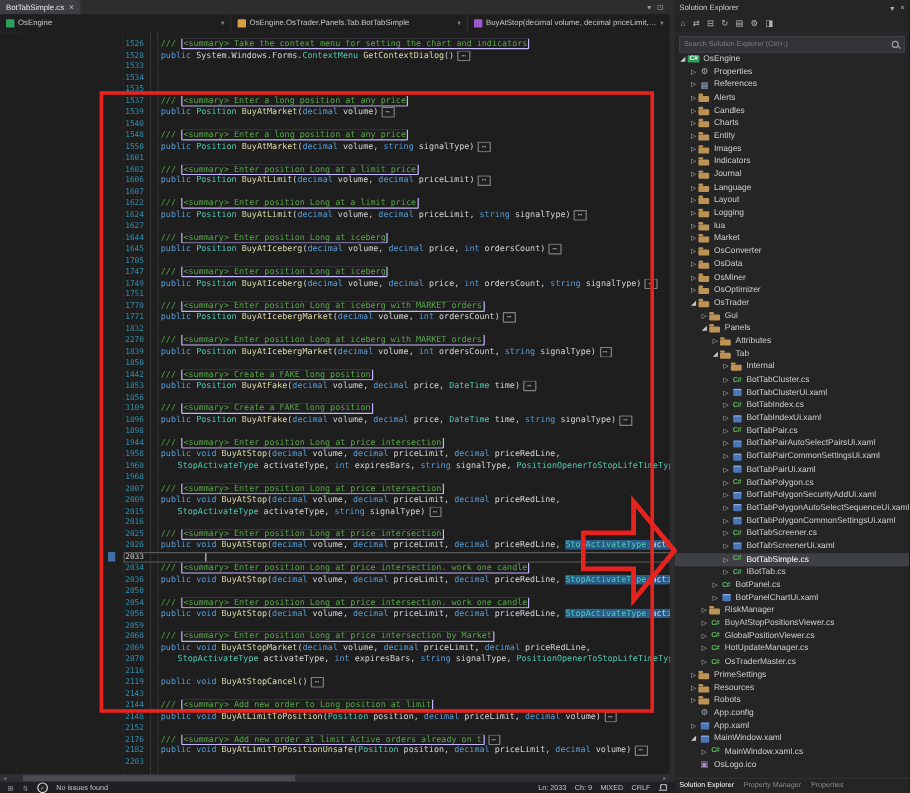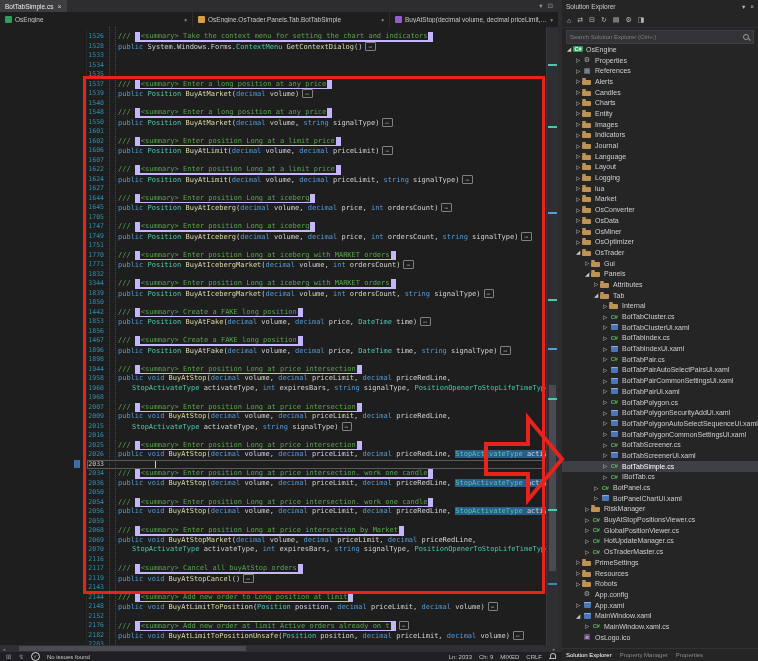--- a/index.html
+++ b/index.html
@@ -16,31 +16,31 @@
   .navbar{position:absolute;left:0;top:12px;width:558px;height:15px;background:#1E1E1E;border-bottom:1px solid #2A2A2C;display:flex;}
   .nav-item{display:flex;align-items:center;gap:3px;height:100%;padding:0 5px;border-right:1px solid #2E2E32;color:#C8C8C8;font-size:6.5px;overflow:hidden;}
   .nav-label{white-space:nowrap;overflow:hidden;text-overflow:ellipsis;flex:1;}
   .chev{color:#8a8a8a;font-size:5.5px;flex:none;}
   .nic{width:7px;height:7px;border-radius:1px;flex:none;}
   .nic-proj{background:#2E9E5B;}
   .nic-class{background:#D69D46;}
   .nic-method{background:#9B59D0;}
 
   
-  .editor{position:absolute;left:0;top:27px;width:558px;height:618px;background:#1E1E1E;overflow:hidden;}
+  .editor{position:absolute;left:16px;top:27px;width:558px;height:618px;background:#1E1E1E;overflow:hidden;}
   .guide{position:absolute;top:0;bottom:0;border-left:1px dotted #454545;}
   .g1{left:109px;} .g2{left:115px;}
   .gutterline{position:absolute;top:0;bottom:0;left:86px;border-left:1px solid #262626;}
   #code-lines{position:absolute;left:0;top:0;right:11px;padding-top:5px;
      font-family:"DejaVu Sans Mono",monospace;font-size:7px;}
   .line{display:flex;height:9.5px;line-height:9.5px;white-space:pre;overflow:hidden;}
   .ln{width:104px;flex:none;text-align:right;color:#2F8FAF;font-size:6.5px;}
   .codeseg{margin-left:14px;flex:1;overflow:hidden;}
   .tk-c,.tk-cb{color:#57A64A;}
-  .tk-cb{border:5px solid #c4b5fd;border-radius:1px;padding:0 1px;text-align:right;}
+  .tk-cb{border:1px solid #c4b5fd;border-radius:1px;padding:0 1px;text-align:right;}
   .tk-k{color:#569CD6;}
   .tk-t{color:#4EC9B0;}
   .tk-m{color:#DCDCAA;}
   .tk-p{color:#D4D4D4;}
   .tk-f{border:1px solid #808080;border-radius:1px;color:#CFCFCF;padding:0 2px;margin-left:3px;font-size:6px;letter-spacing:1px;}
   .sel{background:#2A5C8A;}
   .cur{position:relative;}
   .cur::before{content:'';position:absolute;left:87px;right:4px;top:0;bottom:0;border:1px solid #5A5A5A;}
   .cur::after{content:'';position:absolute;left:155px;top:1px;bottom:1px;width:1px;background:#CCCCCC;}
   .cur .ln{color:#C8C8C8;}
@@ -156,27 +156,27 @@
         <div class="line"><span class="ln">1627</span><span class="codeseg"></span></div>
         <div class="line"><span class="ln">1644</span><span class="codeseg"><span class="tk-c">/// </span><span class="tk-cb">&lt;summary&gt; Enter position Long at iceberg</span></span></div>
         <div class="line"><span class="ln">1645</span><span class="codeseg"><span class="tk-k">public </span><span class="tk-t">Position</span><span class="tk-p"> </span><span class="tk-m">BuyAtIceberg</span><span class="tk-p">(</span><span class="tk-k">decimal</span><span class="tk-p"> volume, </span><span class="tk-k">decimal</span><span class="tk-p"> price, </span><span class="tk-k">int</span><span class="tk-p"> ordersCount)</span><span class="tk-f">⋯</span></span></div>
         <div class="line"><span class="ln">1705</span><span class="codeseg"></span></div>
         <div class="line"><span class="ln">1747</span><span class="codeseg"><span class="tk-c">/// </span><span class="tk-cb">&lt;summary&gt; Enter position Long at iceberg</span></span></div>
         <div class="line"><span class="ln">1749</span><span class="codeseg"><span class="tk-k">public </span><span class="tk-t">Position</span><span class="tk-p"> </span><span class="tk-m">BuyAtIceberg</span><span class="tk-p">(</span><span class="tk-k">decimal</span><span class="tk-p"> volume, </span><span class="tk-k">decimal</span><span class="tk-p"> price, </span><span class="tk-k">int</span><span class="tk-p"> ordersCount, </span><span class="tk-k">string</span><span class="tk-p"> signalType)</span><span class="tk-f">⋯</span></span></div>
         <div class="line"><span class="ln">1751</span><span class="codeseg"></span></div>
         <div class="line"><span class="ln">1770</span><span class="codeseg"><span class="tk-c">/// </span><span class="tk-cb">&lt;summary&gt; Enter position Long at iceberg with MARKET orders</span></span></div>
         <div class="line"><span class="ln">1771</span><span class="codeseg"><span class="tk-k">public </span><span class="tk-t">Position</span><span class="tk-p"> </span><span class="tk-m">BuyAtIcebergMarket</span><span class="tk-p">(</span><span class="tk-k">decimal</span><span class="tk-p"> volume, </span><span class="tk-k">int</span><span class="tk-p"> ordersCount)</span><span class="tk-f">⋯</span></span></div>
         <div class="line"><span class="ln">1832</span><span class="codeseg"></span></div>
-        <div class="line"><span class="ln">3344</span><span class="codeseg"><span class="tk-c">/// </span><span class="tk-cb">&lt;summary&gt; Enter position Long at iceberg with MARKET orders</span></span></div>
+        <div class="line"><span class="ln">2270</span><span class="codeseg"><span class="tk-c">/// </span><span class="tk-cb">&lt;summary&gt; Enter position Long at iceberg with MARKET orders</span></span></div>
         <div class="line"><span class="ln">1839</span><span class="codeseg"><span class="tk-k">public </span><span class="tk-t">Position</span><span class="tk-p"> </span><span class="tk-m">BuyAtIcebergMarket</span><span class="tk-p">(</span><span class="tk-k">decimal</span><span class="tk-p"> volume, </span><span class="tk-k">int</span><span class="tk-p"> ordersCount, </span><span class="tk-k">string</span><span class="tk-p"> signalType)</span><span class="tk-f">⋯</span></span></div>
         <div class="line"><span class="ln">1850</span><span class="codeseg"></span></div>
         <div class="line"><span class="ln">1442</span><span class="codeseg"><span class="tk-c">/// </span><span class="tk-cb">&lt;summary&gt; Create a FAKE long position</span></span></div>
         <div class="line"><span class="ln">1853</span><span class="codeseg"><span class="tk-k">public </span><span class="tk-t">Position</span><span class="tk-p"> </span><span class="tk-m">BuyAtFake</span><span class="tk-p">(</span><span class="tk-k">decimal</span><span class="tk-p"> volume, </span><span class="tk-k">decimal</span><span class="tk-p"> price, </span><span class="tk-t">DateTime</span><span class="tk-p"> time)</span><span class="tk-f">⋯</span></span></div>
         <div class="line"><span class="ln">1856</span><span class="codeseg"></span></div>
-        <div class="line"><span class="ln">1467</span><span class="codeseg"><span class="tk-c">/// </span><span class="tk-cb">&lt;summary&gt; Create a FAKE long position</span></span></div>
+        <div class="line"><span class="ln">3109</span><span class="codeseg"><span class="tk-c">/// </span><span class="tk-cb">&lt;summary&gt; Create a FAKE long position</span></span></div>
         <div class="line"><span class="ln">1896</span><span class="codeseg"><span class="tk-k">public </span><span class="tk-t">Position</span><span class="tk-p"> </span><span class="tk-m">BuyAtFake</span><span class="tk-p">(</span><span class="tk-k">decimal</span><span class="tk-p"> volume, </span><span class="tk-k">decimal</span><span class="tk-p"> price, </span><span class="tk-t">DateTime</span><span class="tk-p"> time, </span><span class="tk-k">string</span><span class="tk-p"> signalType)</span><span class="tk-f">⋯</span></span></div>
         <div class="line"><span class="ln">1898</span><span class="codeseg"></span></div>
         <div class="line"><span class="ln">1944</span><span class="codeseg"><span class="tk-c">/// </span><span class="tk-cb">&lt;summary&gt; Enter position Long at price intersection</span></span></div>
         <div class="line"><span class="ln">1958</span><span class="codeseg"><span class="tk-k">public </span><span class="tk-k">void </span><span class="tk-m">BuyAtStop</span><span class="tk-p">(</span><span class="tk-k">decimal</span><span class="tk-p"> volume, </span><span class="tk-k">decimal</span><span class="tk-p"> priceLimit, </span><span class="tk-k">decimal</span><span class="tk-p"> priceRedLine,</span></span></div>
         <div class="line"><span class="ln">1960</span><span class="codeseg" style="padding-left: 14px;"><span class="tk-t">StopActivateType</span><span class="tk-p"> activateType, </span><span class="tk-k">int</span><span class="tk-p"> expiresBars, </span><span class="tk-k">string</span><span class="tk-p"> signalType, </span><span class="tk-t">PositionOpenerToStopLifeTimeType</span></span></div>
         <div class="line"><span class="ln">1968</span><span class="codeseg"></span></div>
         <div class="line"><span class="ln">2007</span><span class="codeseg"><span class="tk-c">/// </span><span class="tk-cb">&lt;summary&gt; Enter position Long at price intersection</span></span></div>
         <div class="line"><span class="ln">2009</span><span class="codeseg"><span class="tk-k">public </span><span class="tk-k">void </span><span class="tk-m">BuyAtStop</span><span class="tk-p">(</span><span class="tk-k">decimal</span><span class="tk-p"> volume, </span><span class="tk-k">decimal</span><span class="tk-p"> priceLimit, </span><span class="tk-k">decimal</span><span class="tk-p"> priceRedLine,</span></span></div>
         <div class="line"><span class="ln">2015</span><span class="codeseg" style="padding-left: 14px;"><span class="tk-t">StopActivateType</span><span class="tk-p"> activateType, </span><span class="tk-k">string</span><span class="tk-p"> signalType)</span><span class="tk-f">⋯</span></span></div>
         <div class="line"><span class="ln">2016</span><span class="codeseg"></span></div>
@@ -186,21 +186,20 @@
         <div class="line"><span class="ln">2034</span><span class="codeseg"><span class="tk-c">/// </span><span class="tk-cb">&lt;summary&gt; Enter position Long at price intersection. work one candle</span></span></div>
         <div class="line"><span class="ln">2036</span><span class="codeseg"><span class="tk-k">public </span><span class="tk-k">void </span><span class="tk-m">BuyAtStop</span><span class="tk-p">(</span><span class="tk-k">decimal</span><span class="tk-p"> volume, </span><span class="tk-k">decimal</span><span class="tk-p"> priceLimit, </span><span class="tk-k">decimal</span><span class="tk-p"> priceRedLine, </span><span class="tk-t sel">StopActivateType</span><span class="tk-p sel"> activat</span></span></div>
         <div class="line"><span class="ln">2050</span><span class="codeseg"></span></div>
         <div class="line"><span class="ln">2054</span><span class="codeseg"><span class="tk-c">/// </span><span class="tk-cb">&lt;summary&gt; Enter position Long at price intersection. work one candle</span></span></div>
         <div class="line"><span class="ln">2056</span><span class="codeseg"><span class="tk-k">public </span><span class="tk-k">void </span><span class="tk-m">BuyAtStop</span><span class="tk-p">(</span><span class="tk-k">decimal</span><span class="tk-p"> volume, </span><span class="tk-k">decimal</span><span class="tk-p"> priceLimit, </span><span class="tk-k">decimal</span><span class="tk-p"> priceRedLine, </span><span class="tk-t sel">StopActivateType</span><span class="tk-p sel"> activat</span></span></div>
         <div class="line"><span class="ln">2059</span><span class="codeseg"></span></div>
         <div class="line"><span class="ln">2068</span><span class="codeseg"><span class="tk-c">/// </span><span class="tk-cb">&lt;summary&gt; Enter position Long at price intersection by Market</span></span></div>
         <div class="line"><span class="ln">2069</span><span class="codeseg"><span class="tk-k">public </span><span class="tk-k">void </span><span class="tk-m">BuyAtStopMarket</span><span class="tk-p">(</span><span class="tk-k">decimal</span><span class="tk-p"> volume, </span><span class="tk-k">decimal</span><span class="tk-p"> priceLimit, </span><span class="tk-k">decimal</span><span class="tk-p"> priceRedLine,</span></span></div>
         <div class="line"><span class="ln">2070</span><span class="codeseg" style="padding-left: 14px;"><span class="tk-t">StopActivateType</span><span class="tk-p"> activateType, </span><span class="tk-k">int</span><span class="tk-p"> expiresBars, </span><span class="tk-k">string</span><span class="tk-p"> signalType, </span><span class="tk-t">PositionOpenerToStopLifeTimeType</span></span></div>
         <div class="line"><span class="ln">2116</span><span class="codeseg"></span></div>
-        <div class="line"><span class="ln">2117</span><span class="codeseg"><span class="tk-c">/// </span><span class="tk-cb">&lt;summary&gt; Cancel all buyAtStop orders</span></span></div>
         <div class="line"><span class="ln">2119</span><span class="codeseg"><span class="tk-k">public </span><span class="tk-k">void </span><span class="tk-m">BuyAtStopCancel</span><span class="tk-p">()</span><span class="tk-f">⋯</span></span></div>
         <div class="line"><span class="ln">2143</span><span class="codeseg"></span></div>
         <div class="line"><span class="ln">2144</span><span class="codeseg"><span class="tk-c">/// </span><span class="tk-cb">&lt;summary&gt; Add new order to Long position at limit</span></span></div>
         <div class="line"><span class="ln">2148</span><span class="codeseg"><span class="tk-k">public </span><span class="tk-k">void </span><span class="tk-m">BuyAtLimitToPosition</span><span class="tk-p">(</span><span class="tk-t">Position</span><span class="tk-p"> position, </span><span class="tk-k">decimal</span><span class="tk-p"> priceLimit, </span><span class="tk-k">decimal</span><span class="tk-p"> volume)</span><span class="tk-f">⋯</span></span></div>
         <div class="line"><span class="ln">2152</span><span class="codeseg"></span></div>
         <div class="line"><span class="ln">2176</span><span class="codeseg"><span class="tk-c">/// </span><span class="tk-cb">&lt;summary&gt; Add new order at limit Active orders already on t</span><span class="tk-f">⋯</span></span></div>
         <div class="line"><span class="ln">2182</span><span class="codeseg"><span class="tk-k">public </span><span class="tk-k">void </span><span class="tk-m">BuyAtLimitToPositionUnsafe</span><span class="tk-p">(</span><span class="tk-t">Position</span><span class="tk-p"> position, </span><span class="tk-k">decimal</span><span class="tk-p"> priceLimit, </span><span class="tk-k">decimal</span><span class="tk-p"> volume)</span><span class="tk-f">⋯</span></span></div>
         <div class="line"><span class="ln">2203</span><span class="codeseg"></span></div>
       </div>
     <div class="gutter-mark"></div>

